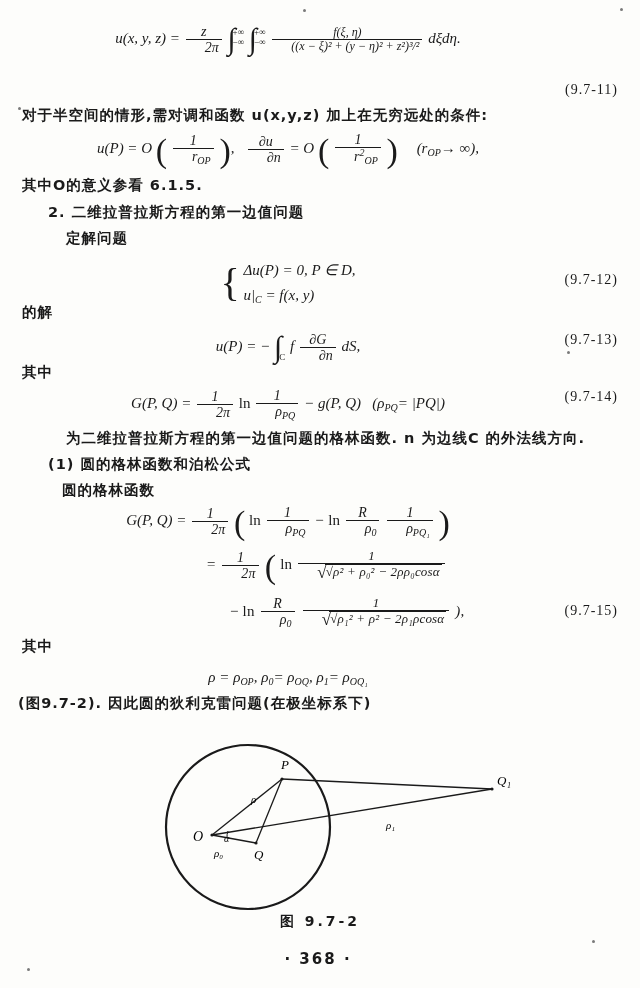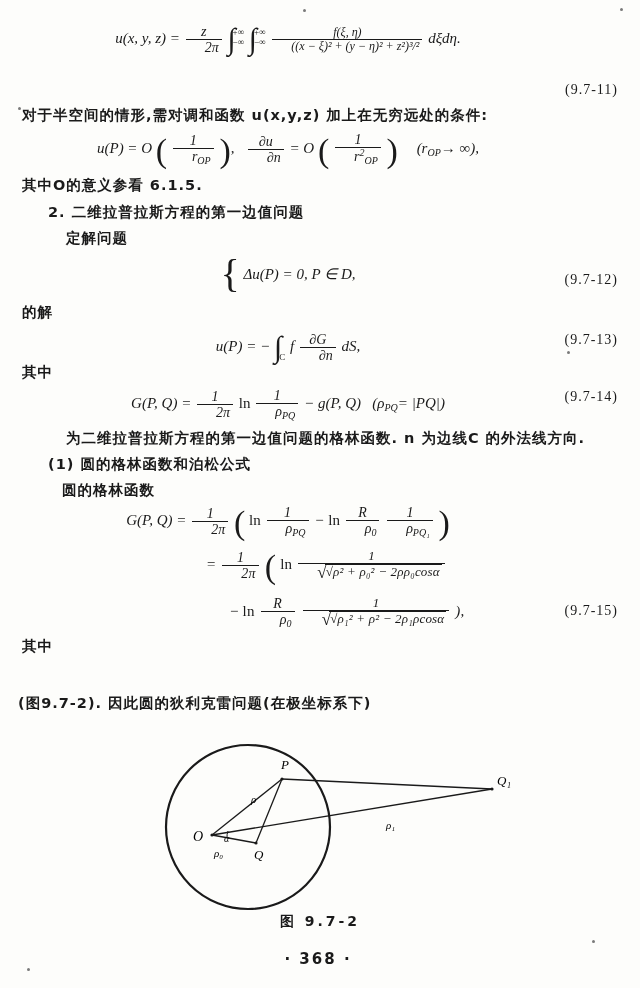--- a/index.html
+++ b/index.html
@@ -203,20 +203,24 @@
 
   <div class="line cn" style="left:22px;top:176px;">其中O的意义参看 6.1.5.</div>
   <div class="line cn" style="left:48px;top:203px;">2. 二维拉普拉斯方程的第一边值问题</div>
   <div class="line cn" style="left:66px;top:229px;text-align:right;">定解问题</div>
 
   <div class="centerblock" style="top:258px;">
     <span class="math">
       <span class="brace">{</span>
       <span class="stack">
         <span style="display:block;text-align:right;">Δu(P) = 0,  P ∈ D,</span>
+        <span style="display:block;">
+          <span>u|</span><span class="sub">C</span>
+          <span>= f(x, y)</span>
+        </span>
       </span>
     </span>
   </div>
   <div class="eqno" style="top:272px;">(9.7-12)</div>
 
   <div class="line cn" style="left:22px;top:303px;">的解</div>
 
   <div class="centerblock" style="top:330px;">
     <span class="math">
       <span>u(P) = −</span>
@@ -309,20 +313,25 @@
         <span class="num">1</span>
         <span class="den"><span class="radsym">√</span><span class="sqrt">√ρ₁² + ρ² − 2ρ₁ρcosα</span></span>
       </span>
       <span>),</span>
     </span>
   </div>
   <div class="eqno" style="top:603px;">(9.7-15)</div>
 
   <div class="line cn" style="left:22px;top:637px;">其中</div>
 
+  <div class="centerblock" style="top:668px;">
+    <span class="math">
+      <span>ρ = ρ</span><span class="sub">OP</span><span>,  ρ</span><span class="sub">0</span><span>= ρ</span><span class="sub">OQ</span><span>,  ρ</span><span class="sub">1</span><span>= ρ</span><span class="sub">OQ₁</span>
+    </span>
+  </div>
 
   <div class="line cn" style="left:18px;top:694px;">(图9.7-2). 因此圆的狄利克雷问题(在极坐标系下)</div>
 
   <div class="figure">
     <svg width="400" height="185" viewBox="0 0 400 185">
 
       <circle cx="98" cy="92" r="82" fill="none" stroke="#1a1a1a" stroke-width="2.2"></circle>
 
       <circle cx="62" cy="100" r="1.6" fill="#1a1a1a"></circle>
 

